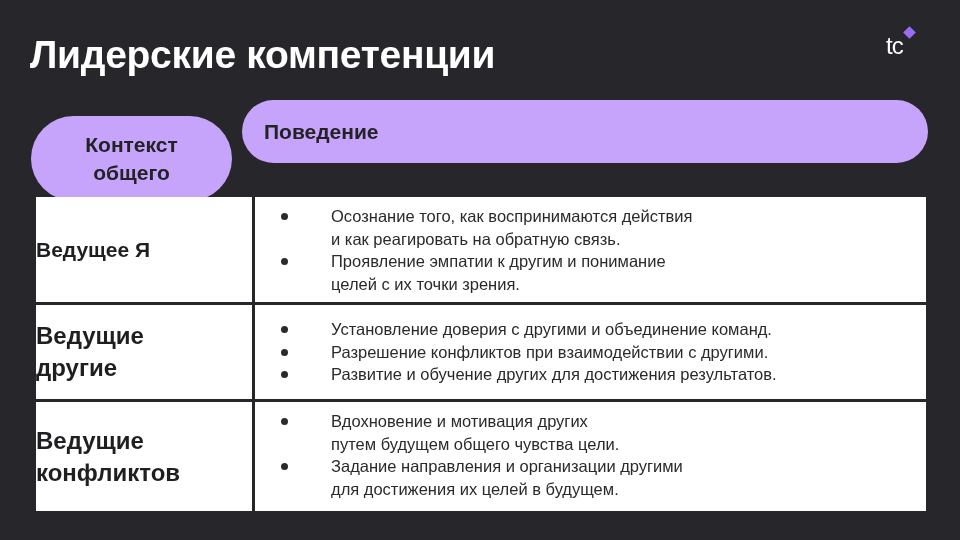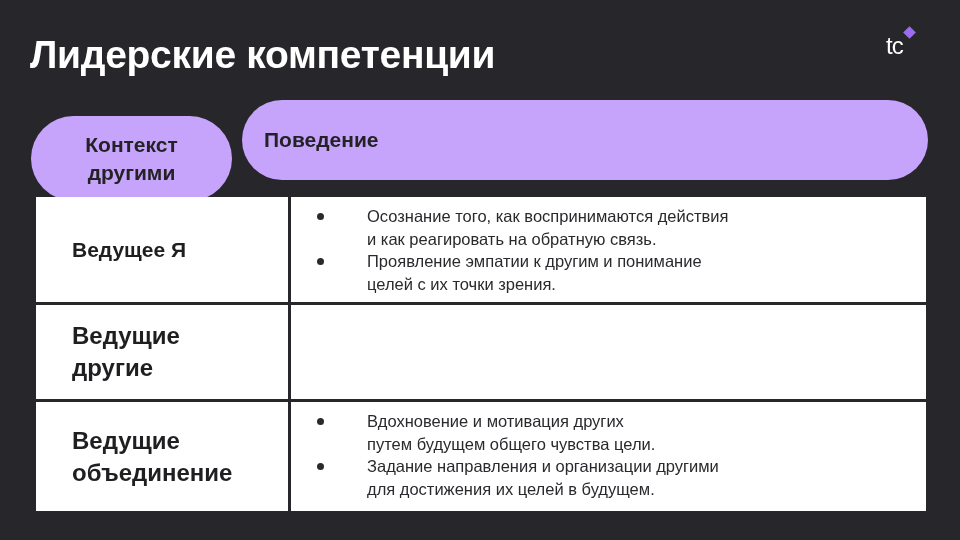--- a/index.html
+++ b/index.html
@@ -3,25 +3,25 @@
 <meta charset="utf-8">
 <style>
   html,body{margin:0;padding:0;}
   body{width:960px;height:540px;background:#27272b;position:relative;overflow:hidden;font-family:"Liberation Sans",sans-serif;}
   .title{position:absolute;left:30px;top:33px;color:#fff;font-size:39px;font-weight:bold;letter-spacing:-0.3px;}
   .logo{position:absolute;left:886px;top:28px;width:44px;height:44px;}
   .logo .diamond{position:absolute;left:19px;top:0;width:9px;height:9px;background:#9b6cf2;transform:rotate(45deg);}
   .logo .tc{position:absolute;left:0;top:4px;color:#fff;font-size:24px;font-weight:normal;letter-spacing:-1px;}
   .pill{position:absolute;background:#c7a4fc;color:#232326;font-weight:bold;font-size:21px;display:flex;align-items:center;border-radius:45px;}
   .pill1{left:31px;top:116px;width:201px;height:85px;justify-content:center;text-align:center;line-height:28px;}
-  .pill2{left:242px;top:100px;width:686px;height:80px;padding-left:22px;box-sizing:border-box;}
+  .pill2{left:242px;top:100px;width:686px;height:63px;padding-left:22px;box-sizing:border-box;}
   .table{position:absolute;left:36px;top:197px;width:890px;}
   .row{display:flex;background:#fff;border-bottom:3px solid #27272b;}
   .row:last-child{border-bottom:none;}
-  .ctx{width:219px;border-right:3px solid #27272b;display:flex;align-items:center;box-sizing:border-box;color:#1f1f22;font-weight:bold;margin-left:36px;}
+  .ctx{width:219px;border-right:3px solid #27272b;display:flex;align-items:center;box-sizing:border-box;color:#1f1f22;font-weight:bold;}
   .beh{flex:1;padding:8px 0 8px 20px;box-sizing:border-box;color:#2a2a2e;font-size:16.5px;line-height:22.5px;}
   .beh ul{margin:0;padding:0;list-style:none;}
   .beh li{position:relative;padding-left:56px;}
   .beh li::before{content:"";position:absolute;left:6px;top:8px;width:7px;height:7px;border-radius:50%;background:#2a2a2e;}
   .r1{height:105px;} .r1 .ctx{font-size:21px;}
   .r2{height:94px;} .r2 .ctx{font-size:24px;line-height:32px;}
   .r3{height:109px;} .r3 .ctx{font-size:24px;line-height:32px;}
   .r2 .beh{display:flex;align-items:center;}
 </style>
 </head>
@@ -30,21 +30,21 @@
 <div class="title">Лидерские компетенции</div>
 
 <div class="logo">
   <div class="diamond"></div>
   <div class="tc">tc</div>
 </div>
 
 <div class="pill pill1">
   <div>
     <div>Контекст</div>
-    <div>другими</div>
+    <div>общего</div>
   </div>
 </div>
 <div class="pill pill2">Поведение</div>
 
 <div class="table">
   <div class="row r1">
     <div class="ctx">
       <div>
           <div>Ведущее Я</div>
         </div>
@@ -62,26 +62,39 @@
       </ul>
     </div>
   </div>
   <div class="row r2">
     <div class="ctx">
       <div>
           <div>Ведущие</div>
           <div>другие</div>
         </div>
     </div>
+    <div class="beh">
+      <ul>
+        <li>
+            <div>Установление доверия с другими и объединение команд.</div>
+          </li>
+        <li>
+            <div>Разрешение конфликтов при взаимодействии с другими.</div>
+          </li>
+        <li>
+            <div>Развитие и обучение других для достижения результатов.</div>
+          </li>
+      </ul>
+    </div>
   </div>
   <div class="row r3">
     <div class="ctx">
       <div>
           <div>Ведущие</div>
-          <div>объединение</div>
+          <div>конфликтов</div>
         </div>
     </div>
     <div class="beh">
       <ul>
         <li>
             <div>Вдохновение и мотивация других</div>
             <div>путем будущем общего чувства цели.</div>
           </li>
         <li>
             <div>Задание направления и организации другими</div>

